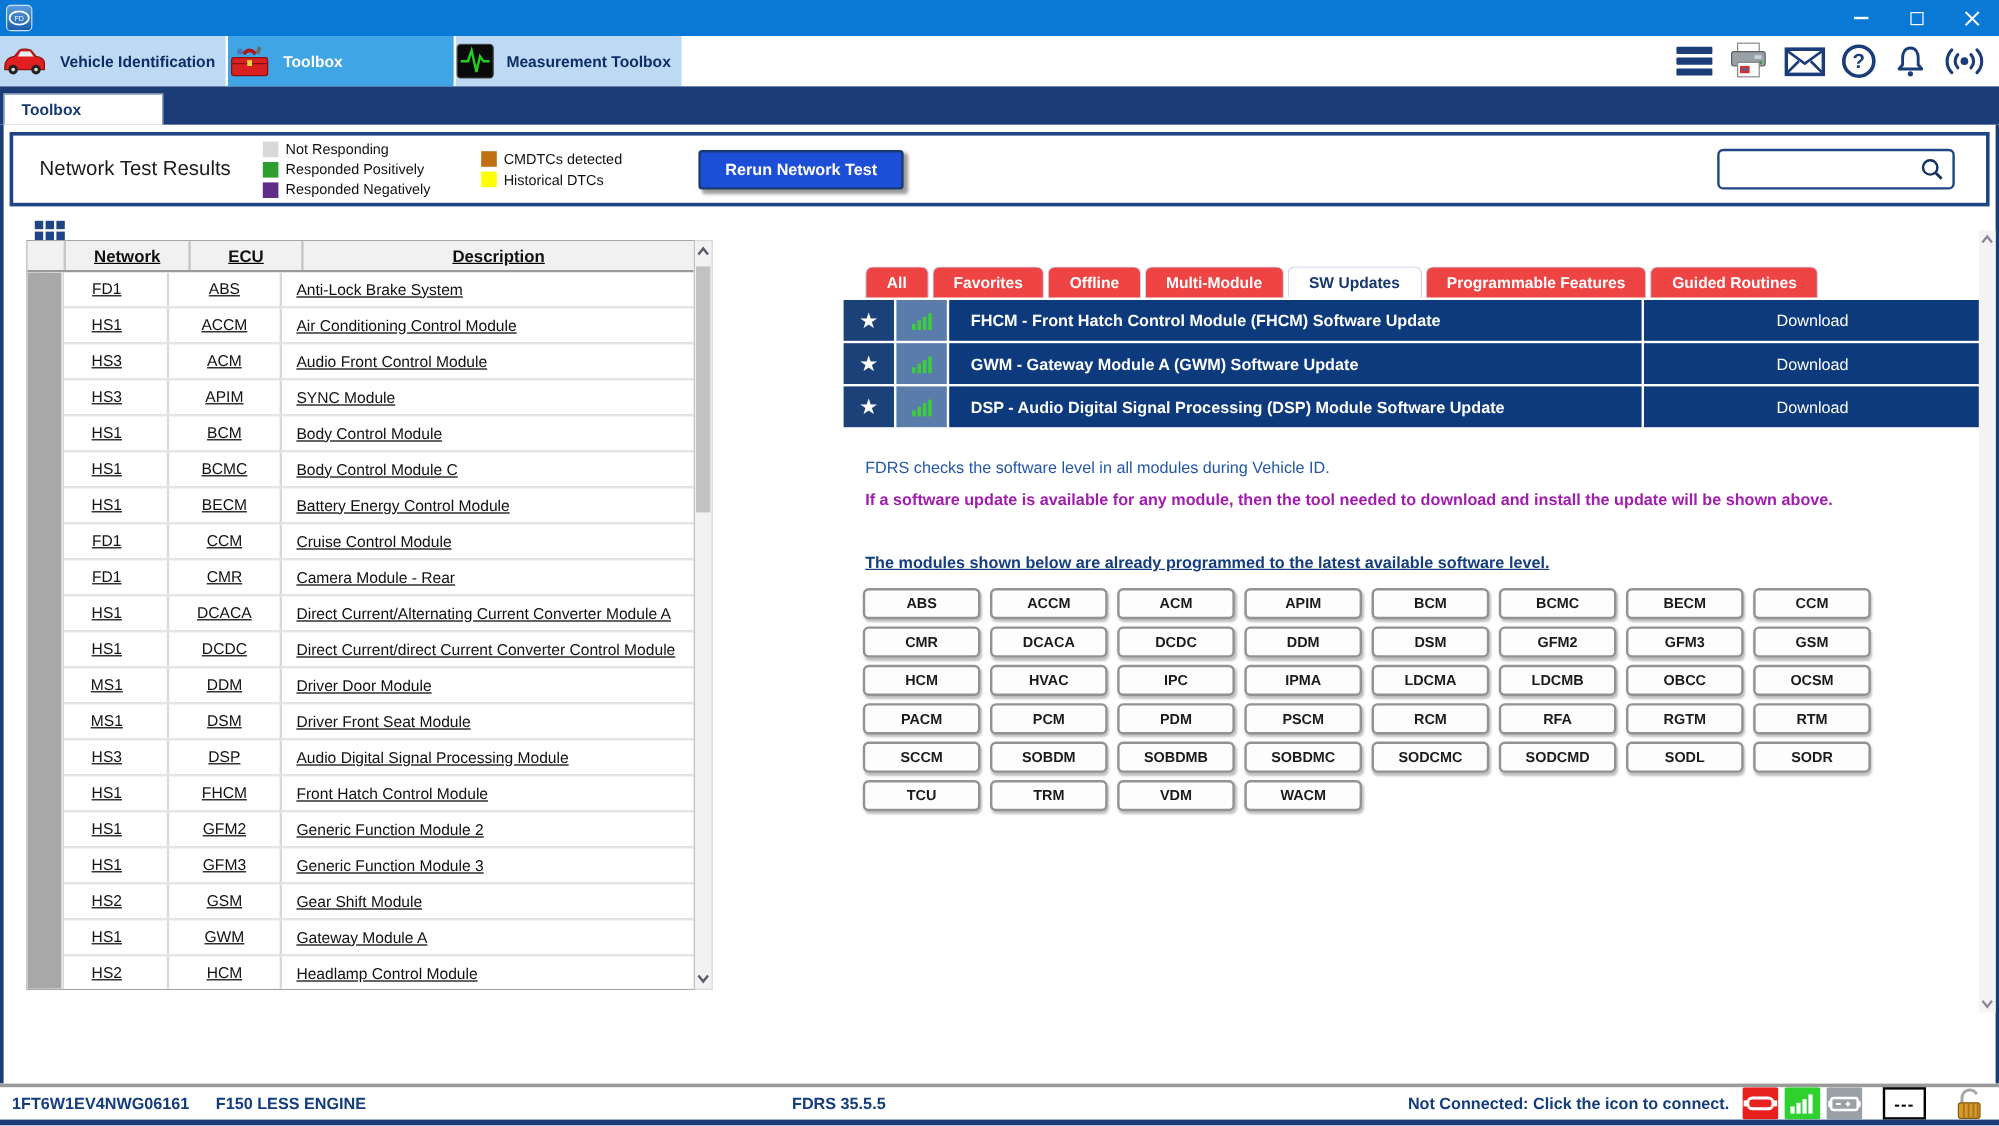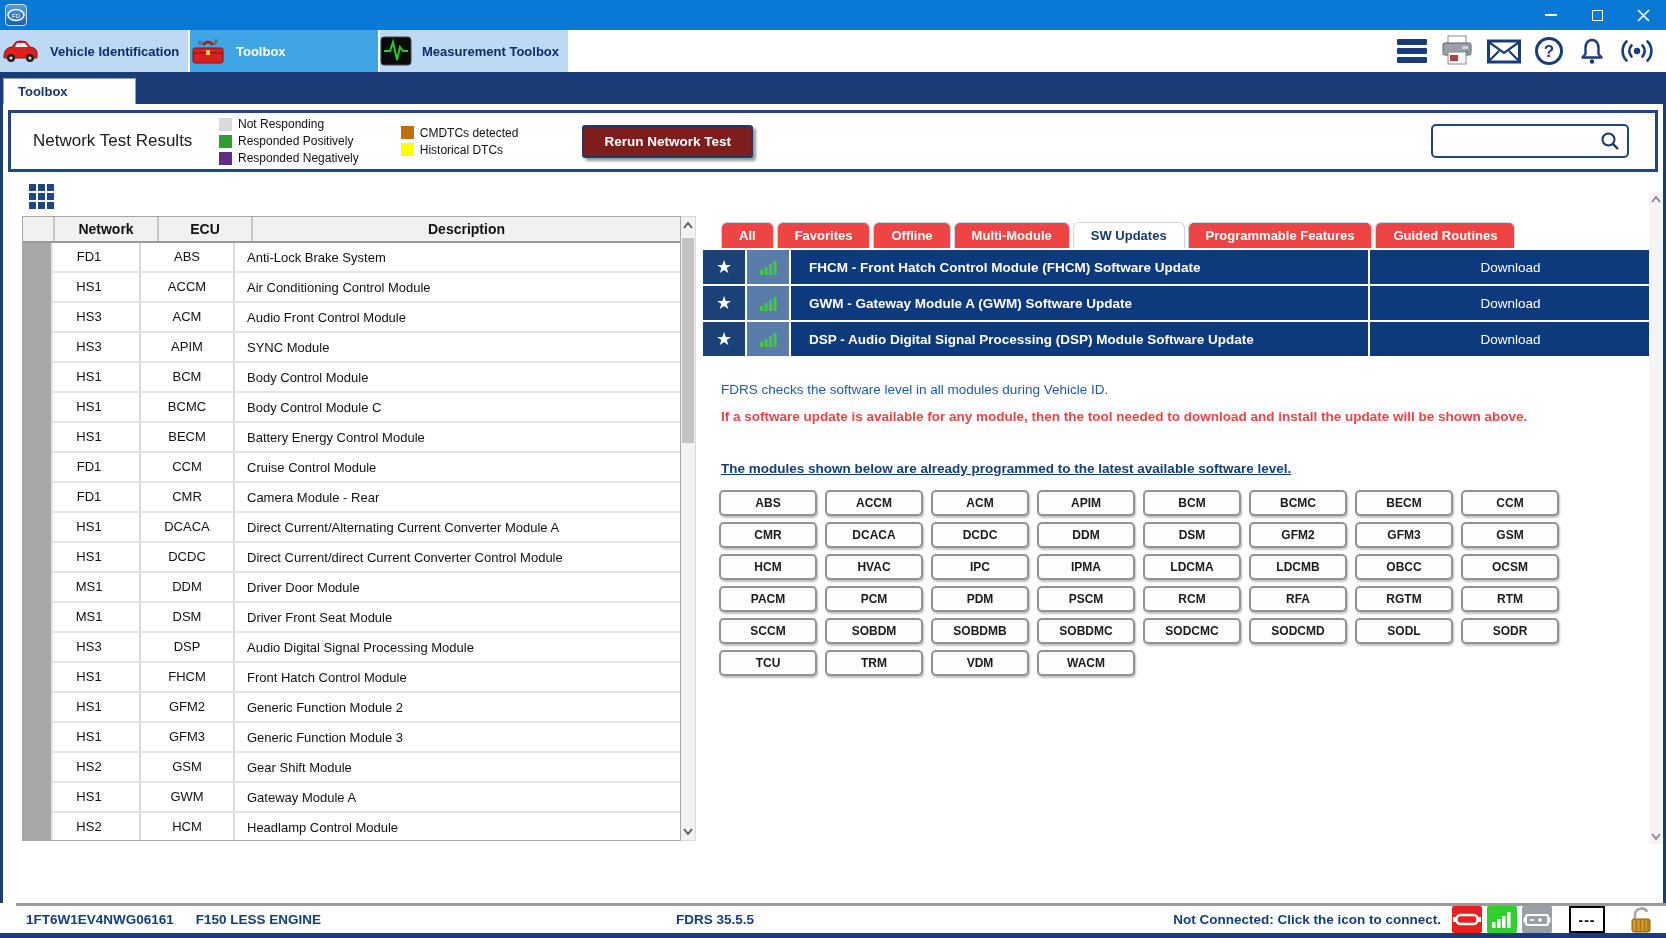--- a/index.html
+++ b/index.html
@@ -30,30 +30,30 @@
   
   .main { position:absolute; top:104px; left:0; right:0; height:799px; background:#fff; border-left:3px solid #1b3c77; border-right:3px solid #1b3c77; }
 
   .header-panel { position:absolute; left:5px; right:5px; top:6px; height:62px; border:3px solid #1f4586; display:flex; align-items:center; background:#fff; }
   .panel-title { margin-left:22px; width:172px; font-size:17px; color:#1a1a1a; }
   .legend-col { display:flex; flex-direction:column; gap:3px; }
   .legend-col.g1 { margin-left:14px; }
   .legend-col.g2 { margin-left:42px; }
   .legend-item { display:flex; align-items:center; gap:6px; font-size:12px; color:#111; white-space:nowrap; }
   .legend-swatch { width:13px; height:13px; display:inline-block; }
-  .rerun-btn { margin-left:64px; height:33px; padding:0 20px; background:#7f1d1d; color:#fff; font-weight:bold; font-size:13.5px; border:2px solid #1a3a72; border-radius:3px; box-shadow:3px 3px 3px rgba(0,0,0,0.4); font-family:inherit; }
+  .rerun-btn { margin-left:64px; height:33px; padding:0 20px; background:#1d4ed8; color:#fff; font-weight:bold; font-size:13.5px; border:2px solid #1a3a72; border-radius:3px; box-shadow:3px 3px 3px rgba(0,0,0,0.4); font-family:inherit; }
   .search-wrap { margin-left:auto; margin-right:26px; width:198px; height:34px; border:2px solid #1f4586; border-radius:5px; display:flex; align-items:center; background:#fff; }
   .search-wrap input { flex:1; border:none; outline:none; height:26px; margin-left:8px; font-size:13px; font-family:inherit; min-width:0; }
   .search-wrap svg { margin-right:7px; flex:none; }
 
   .grid-icon { position:absolute; left:26px; top:80px; display:grid; grid-template-columns:repeat(3,7px); gap:2px; }
   .grid-icon div { width:7px; height:7px; background:#1f4586; }
 
   
-  .ecu-table { position:absolute; left:19px; top:112px; width:674px; display:flex; }
+  .ecu-table { position:absolute; left:19px; top:96px; width:572px; display:flex;text-decoration:underline; }
   .table-main { flex:1; border:1px solid #a6a6a6; }
   .t-header { display:flex; height:26px; background:#f1f1f1; border-bottom:2px solid #9a9a9a; align-items:center; font-weight:bold; font-size:14px; color:#111; }
   .th-status { width:32px; height:100%; border-right:2px solid #c6c6c6; }
   .th-network { width:104px; text-align:center; }
   .th-ecu { width:94px; text-align:center; }
   .th-desc { flex:1; text-align:center; }
   .th-network, .th-ecu { border-right:2px solid #c6c6c6; height:100%; line-height:24px; }
   .t-body { position:relative; padding-left:16px; height:597px; overflow:hidden; background:#e4e4e4; }
   .status-strip { position:absolute; left:0; top:0; bottom:0; width:30px; background:#a8a8a8; border-right:2px solid #e4e4e4; }
   .t-row { display:flex; height:28px; margin-bottom:2px; background:#fff; font-size:13px; color:#111; align-items:center; }
@@ -72,30 +72,30 @@
   .rp-tabs { display:flex; gap:3px; margin-left:18px; height:26px; }
   .rp-tab { background:#ef4444; color:#fff; font-size:13px; font-weight:bold; padding:0 17px; display:flex; align-items:center; border-radius:6px 6px 0 0; border:1px solid #c9d4e8; border-bottom:none; font-family:inherit; }
   .rp-tab.active { background:#fff; color:#16386f; }
   .updates { display:flex; flex-direction:column; gap:2px; margin-top:2px; }
   .update-row { display:flex; gap:2px; height:34px; }
   .u-star { width:42px; background:#1c4078; color:#fff; font-size:18px; display:flex; align-items:center; justify-content:center; border:none; font-family:inherit; }
   .u-signal { width:42px; background:#5a7cab; display:flex; align-items:center; justify-content:center; }
   .u-text { flex:1; background:#0d3a7d; color:#fff; font-weight:bold; font-size:13.5px; display:flex; align-items:center; padding-left:18px; }
   .u-action { width:281px; background:#0d3a7d; color:#fff; font-size:13.5px; display:flex; align-items:center; justify-content:center; border:none; font-family:inherit; }
   .note1 { margin-top:26px; margin-left:18px; color:#2257a8; font-size:13.5px; }
-  .note2 { margin-top:12px; margin-left:18px; color:#ef4444; font-weight:bold; font-size:13.5px; }
+  .note2 { margin-top:12px; margin-left:18px; color:#a21caf; font-weight:bold; font-size:13.5px; }
   .note3 { margin-top:37px; margin-left:18px; color:#143d7e; font-weight:bold; font-size:13.5px; text-decoration:underline; }
   .module-grid { margin-top:14px; margin-left:16px; width:850px; display:flex; flex-wrap:wrap; gap:6px 8px; }
   .module-btn { width:98px; height:26px; background:#fdfdfd; border:2px solid #929292; border-radius:5px; font-size:12px; font-weight:bold; color:#1a1a1a; display:flex; align-items:center; justify-content:center; box-shadow:1px 2px 2px rgba(0,0,0,0.25); font-family:inherit; }
 
   
   .win-scrollbar { position:absolute; right:0; top:88px; width:14px; height:652px; background:#f4f4f4; display:flex; flex-direction:column; justify-content:space-between; align-items:center; padding:3px 0; }
 
   
-  .statusbar { position:absolute; top:903px; left:16px; right:0; height:30px; background:#fff; border-top:3px solid #9a9a9a; display:flex; align-items:center; padding:0 10px; color:#143d7e; font-weight:bold; font-size:13.5px; }
+  .statusbar { position:absolute; top:903px; left:0; right:0; height:30px; background:#fff; border-top:3px solid #9a9a9a; display:flex; align-items:center; padding:0 10px; color:#143d7e; font-weight:bold; font-size:13.5px; }
   .sb-vin { margin-right:22px; }
   .sb-version { position:absolute; left:660px; }
   .conn-group { margin-left:auto; display:flex; align-items:center; gap:5px; }
   .conn-text { margin-right:6px; }
   .st-icon { width:30px; height:27px; display:flex; align-items:center; justify-content:center; }
   .dashes-box { width:36px; height:27px; margin-left:12px; background:#fff; border:2px solid #000; color:#000; font-weight:bold; display:flex; align-items:center; justify-content:center; letter-spacing:1px; font-size:14px; }
   .lock-wrap { margin-left:16px; }
   .bottom-edge { position:absolute; top:933px; left:0; right:0; height:5px; background:#1b3c77; }
 </style>
 </head>

